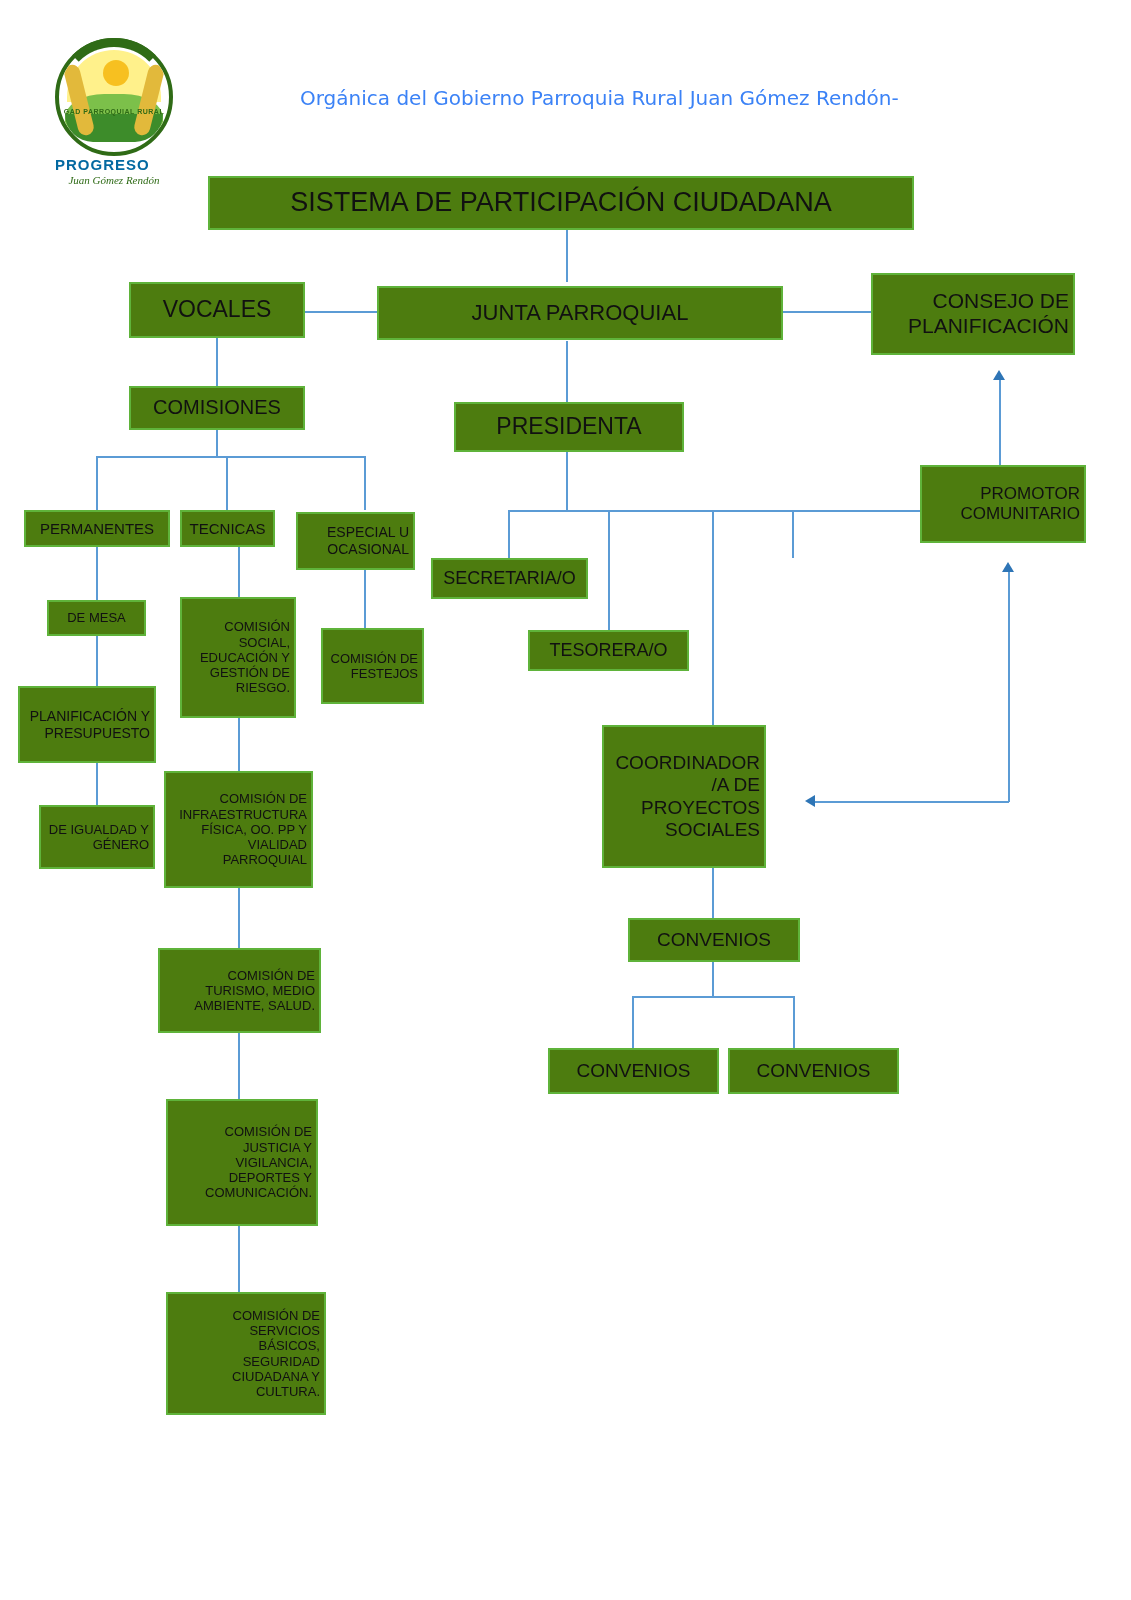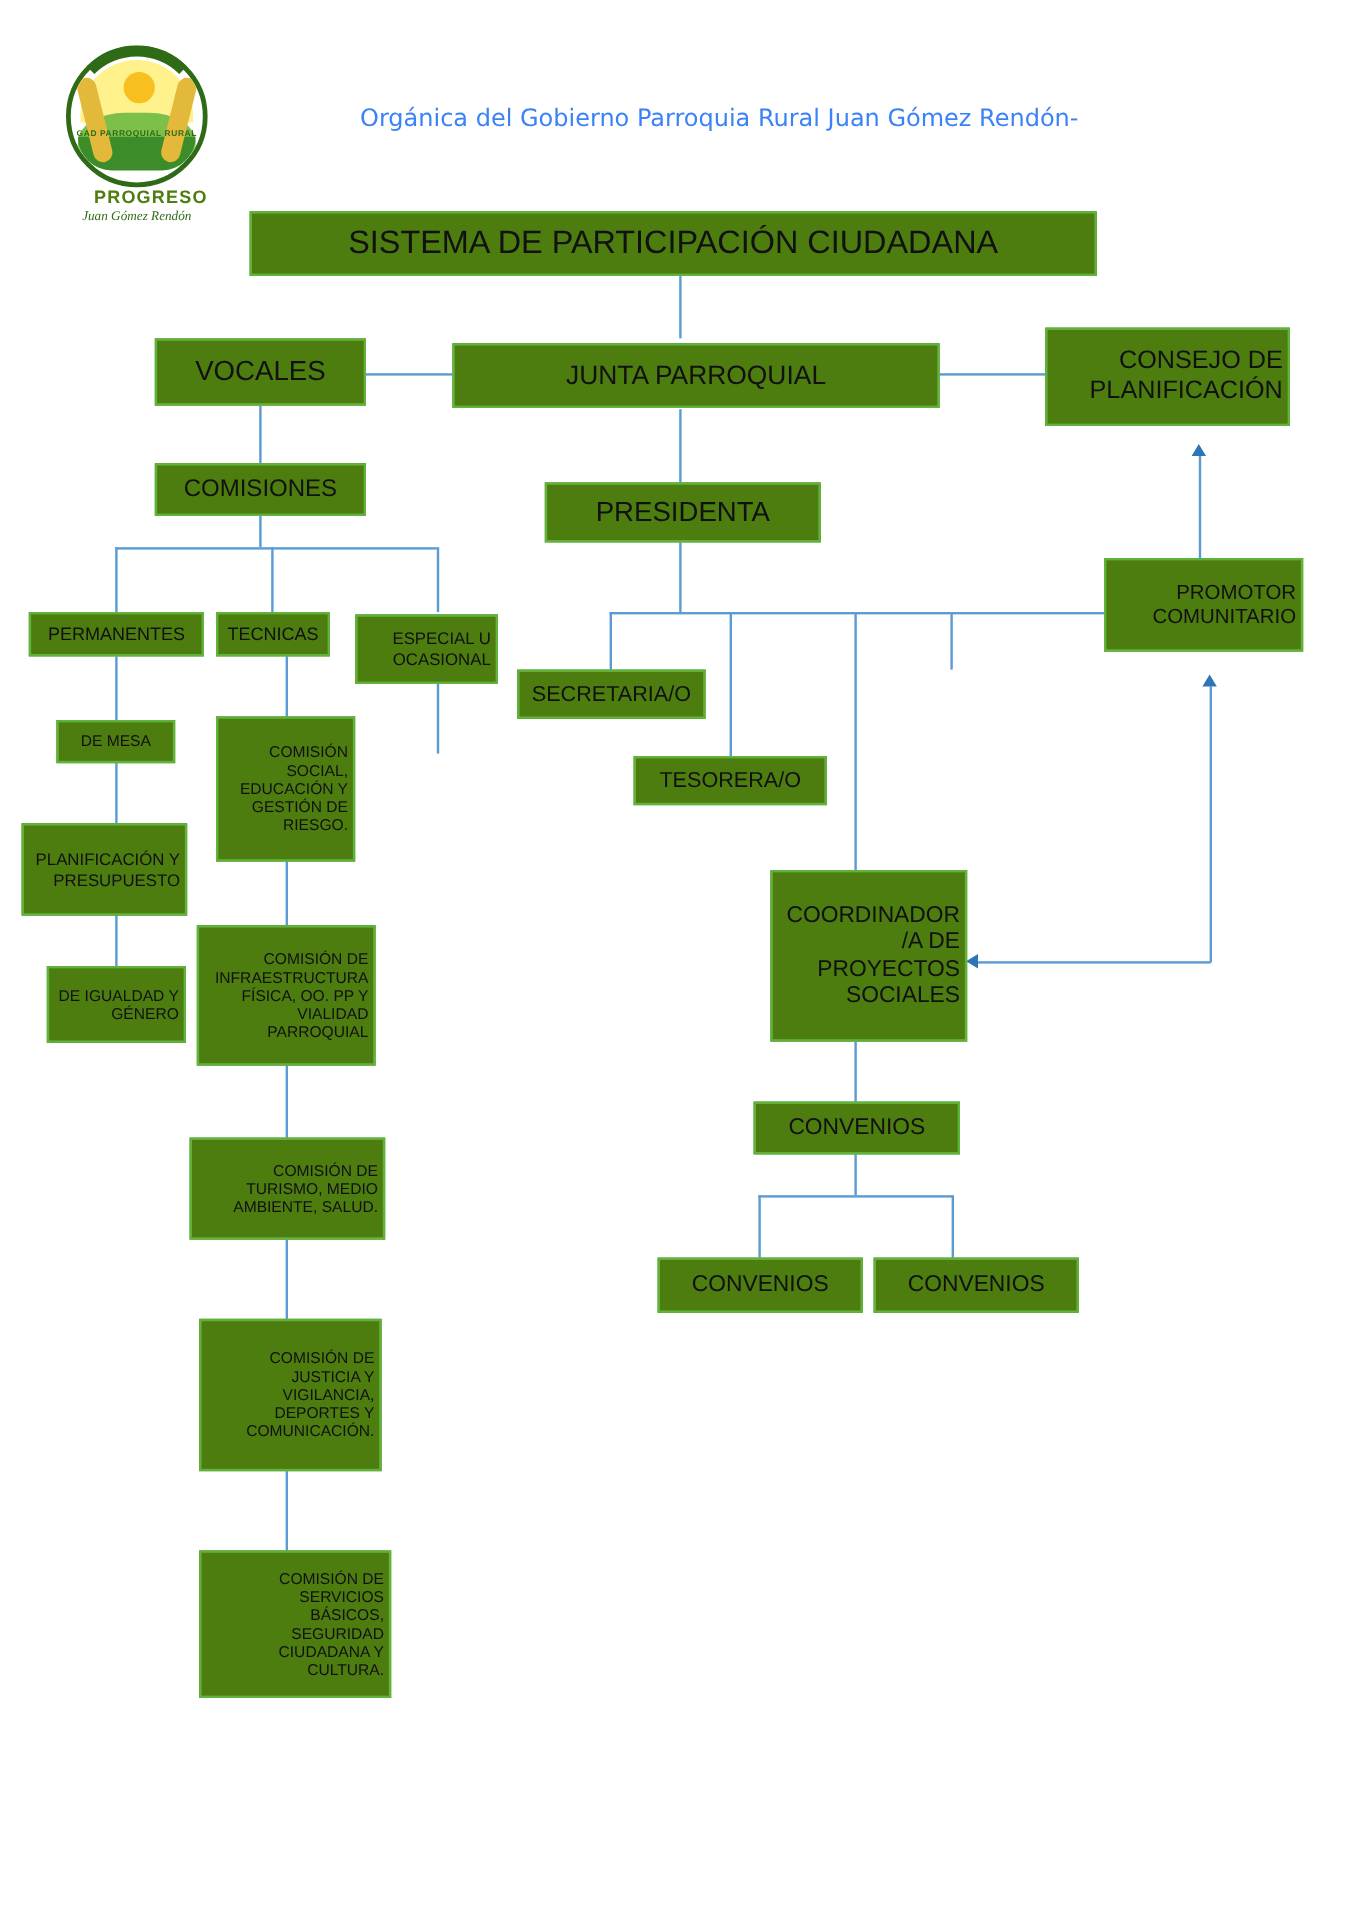--- a/index.html
+++ b/index.html
@@ -103,24 +103,24 @@
     font-size: 7px;
     letter-spacing: .5px;
     color: #2f6b16;
     font-weight: bold;
   }
   .logo-word {
     position: absolute;
     left: 0;
     top: 118px;
     width: 118px;
-    text-align: right;
+    text-align: left;
     font-size: 15px;
     font-weight: bold;
-    color: #4d7c0f;
+    color: #0369a1;
     letter-spacing: 1px;
   }
   .logo-sub {
     position: absolute;
     left: 0;
     top: 136px;
     width: 118px;
     text-align: center;
     font-size: 11px;
     font-style: italic;
@@ -264,30 +264,31 @@
 
   <div class="node" style="left:920px; top:465px; width:166px; height:78px; font-size:17px;">PROMOTOR COMUNITARIO</div>
 
   <div class="node" style="left:431px; top:558px; width:157px; height:41px; font-size:18px;">SECRETARIA/O</div>
 
 
   <div class="node" style="left:47px; top:600px; width:99px; height:36px; font-size:13px;">DE MESA</div>
 
   <div class="node" style="left:180px; top:597px; width:116px; height:121px; font-size:13px;">COMISIÓN SOCIAL, EDUCACIÓN Y GESTIÓN DE RIESGO.</div>
 
+  <div class="node" style="left:321px; top:628px; width:103px; height:76px; font-size:13px;">COMISIÓN DE FESTEJOS</div>
 
   <div class="node" style="left:528px; top:630px; width:161px; height:41px; font-size:18px;">TESORERA/O</div>
 
   <div class="node" style="left:18px; top:686px; width:138px; height:77px; font-size:14px;">PLANIFICACIÓN Y PRESUPUESTO</div>
 
   <div class="node" style="left:39px; top:805px; width:116px; height:64px; font-size:13px;">DE IGUALDAD Y GÉNERO</div>
 
   <div class="node" style="left:164px; top:771px; width:149px; height:117px; font-size:13px;">COMISIÓN DE INFRAESTRUCTURA FÍSICA, OO. PP Y VIALIDAD PARROQUIAL</div>
 
-  <div class="node" style="left:642px; top:725px; width:164px; height:143px; font-size:19px;">COORDINADOR /A DE PROYECTOS SOCIALES</div>
+  <div class="node" style="left:602px; top:725px; width:164px; height:143px; font-size:19px;">COORDINADOR /A DE PROYECTOS SOCIALES</div>
 
   <div class="node" style="left:158px; top:948px; width:163px; height:85px; font-size:13px;">COMISIÓN DE TURISMO, MEDIO AMBIENTE,  SALUD.</div>
 
   <div class="node" style="left:628px; top:918px; width:172px; height:44px; font-size:19px;">CONVENIOS</div>
 
   <div class="node" style="left:548px; top:1048px; width:171px; height:46px; font-size:19px;">CONVENIOS</div>
 
   <div class="node" style="left:728px; top:1048px; width:171px; height:46px; font-size:19px;">CONVENIOS</div>
 
   <div class="node" style="left:166px; top:1099px; width:152px; height:127px; font-size:13px;">COMISIÓN DE JUSTICIA Y VIGILANCIA, DEPORTES Y COMUNICACIÓN.</div>

